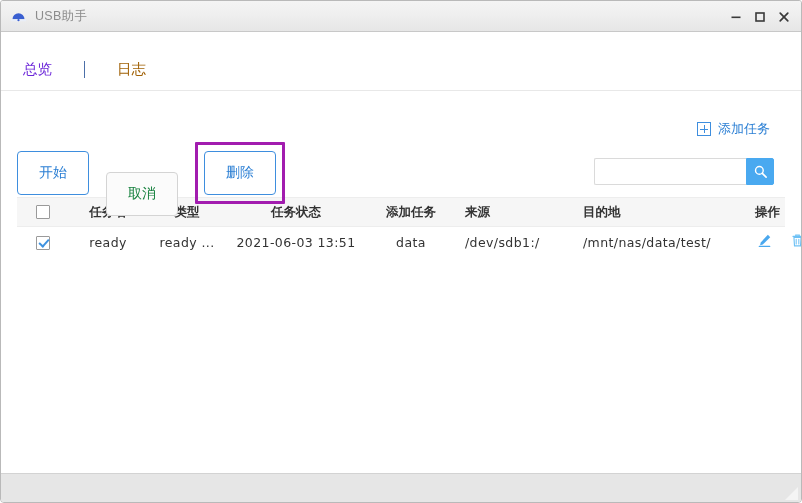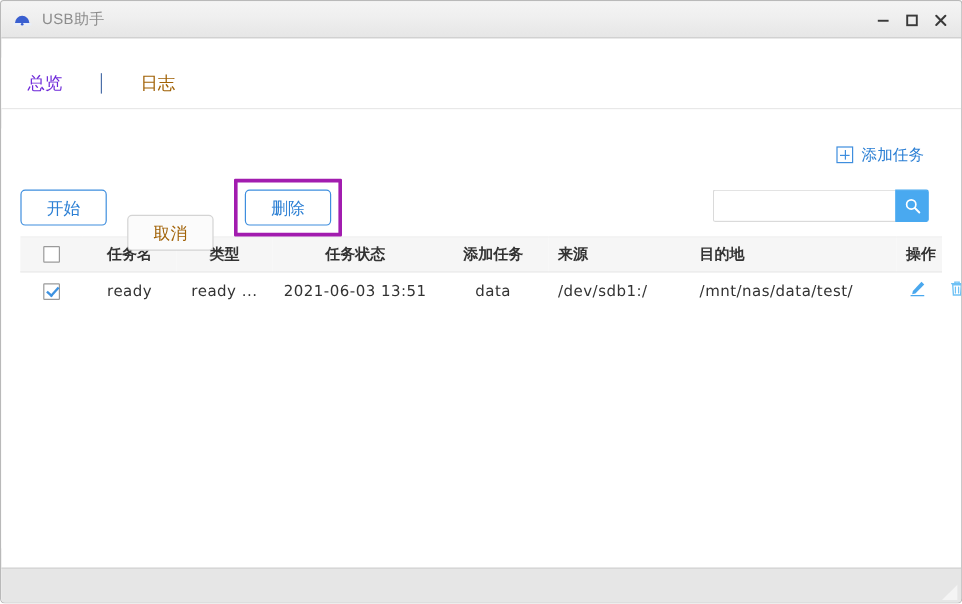--- a/index.html
+++ b/index.html
@@ -158,38 +158,38 @@
   .plus-box::after { top: 2px; bottom: 2px; left: 5.5px; width: 1.5px; }
 
   
   .toolbar {
     position: relative;
     height: 44px;
     display: flex;
     align-items: center;
   }
   .btn {
-    height: 30px;
+    height: 44px;
     min-width: 72px;
     padding: 0 14px;
     border-radius: 4px;
     border: 1px solid #3e8ede;
     background: #ffffff;
     color: #2b7fd4;
     font-size: 14px;
-    font-family: Liberation Sans, sans-serif;
+    font-family: Liberation Serif, serif;
     line-height: 28px;
     box-sizing: border-box;
     cursor: default;
     white-space: nowrap;
     text-align: center;
   }
   .btn.disabled {
     border-color: #d4d4d4;
-    color: #a16207;
+    color: #15803d;
     background: #fbfbfb;
     margin-top: 42px;
   }
   .btn-gap { width: 17px; flex: 0 0 17px; }
 
   .highlight-box {
     position: relative;
     padding: 6px;
     border: 3px solid #a21caf;
     border-radius: 1px;

